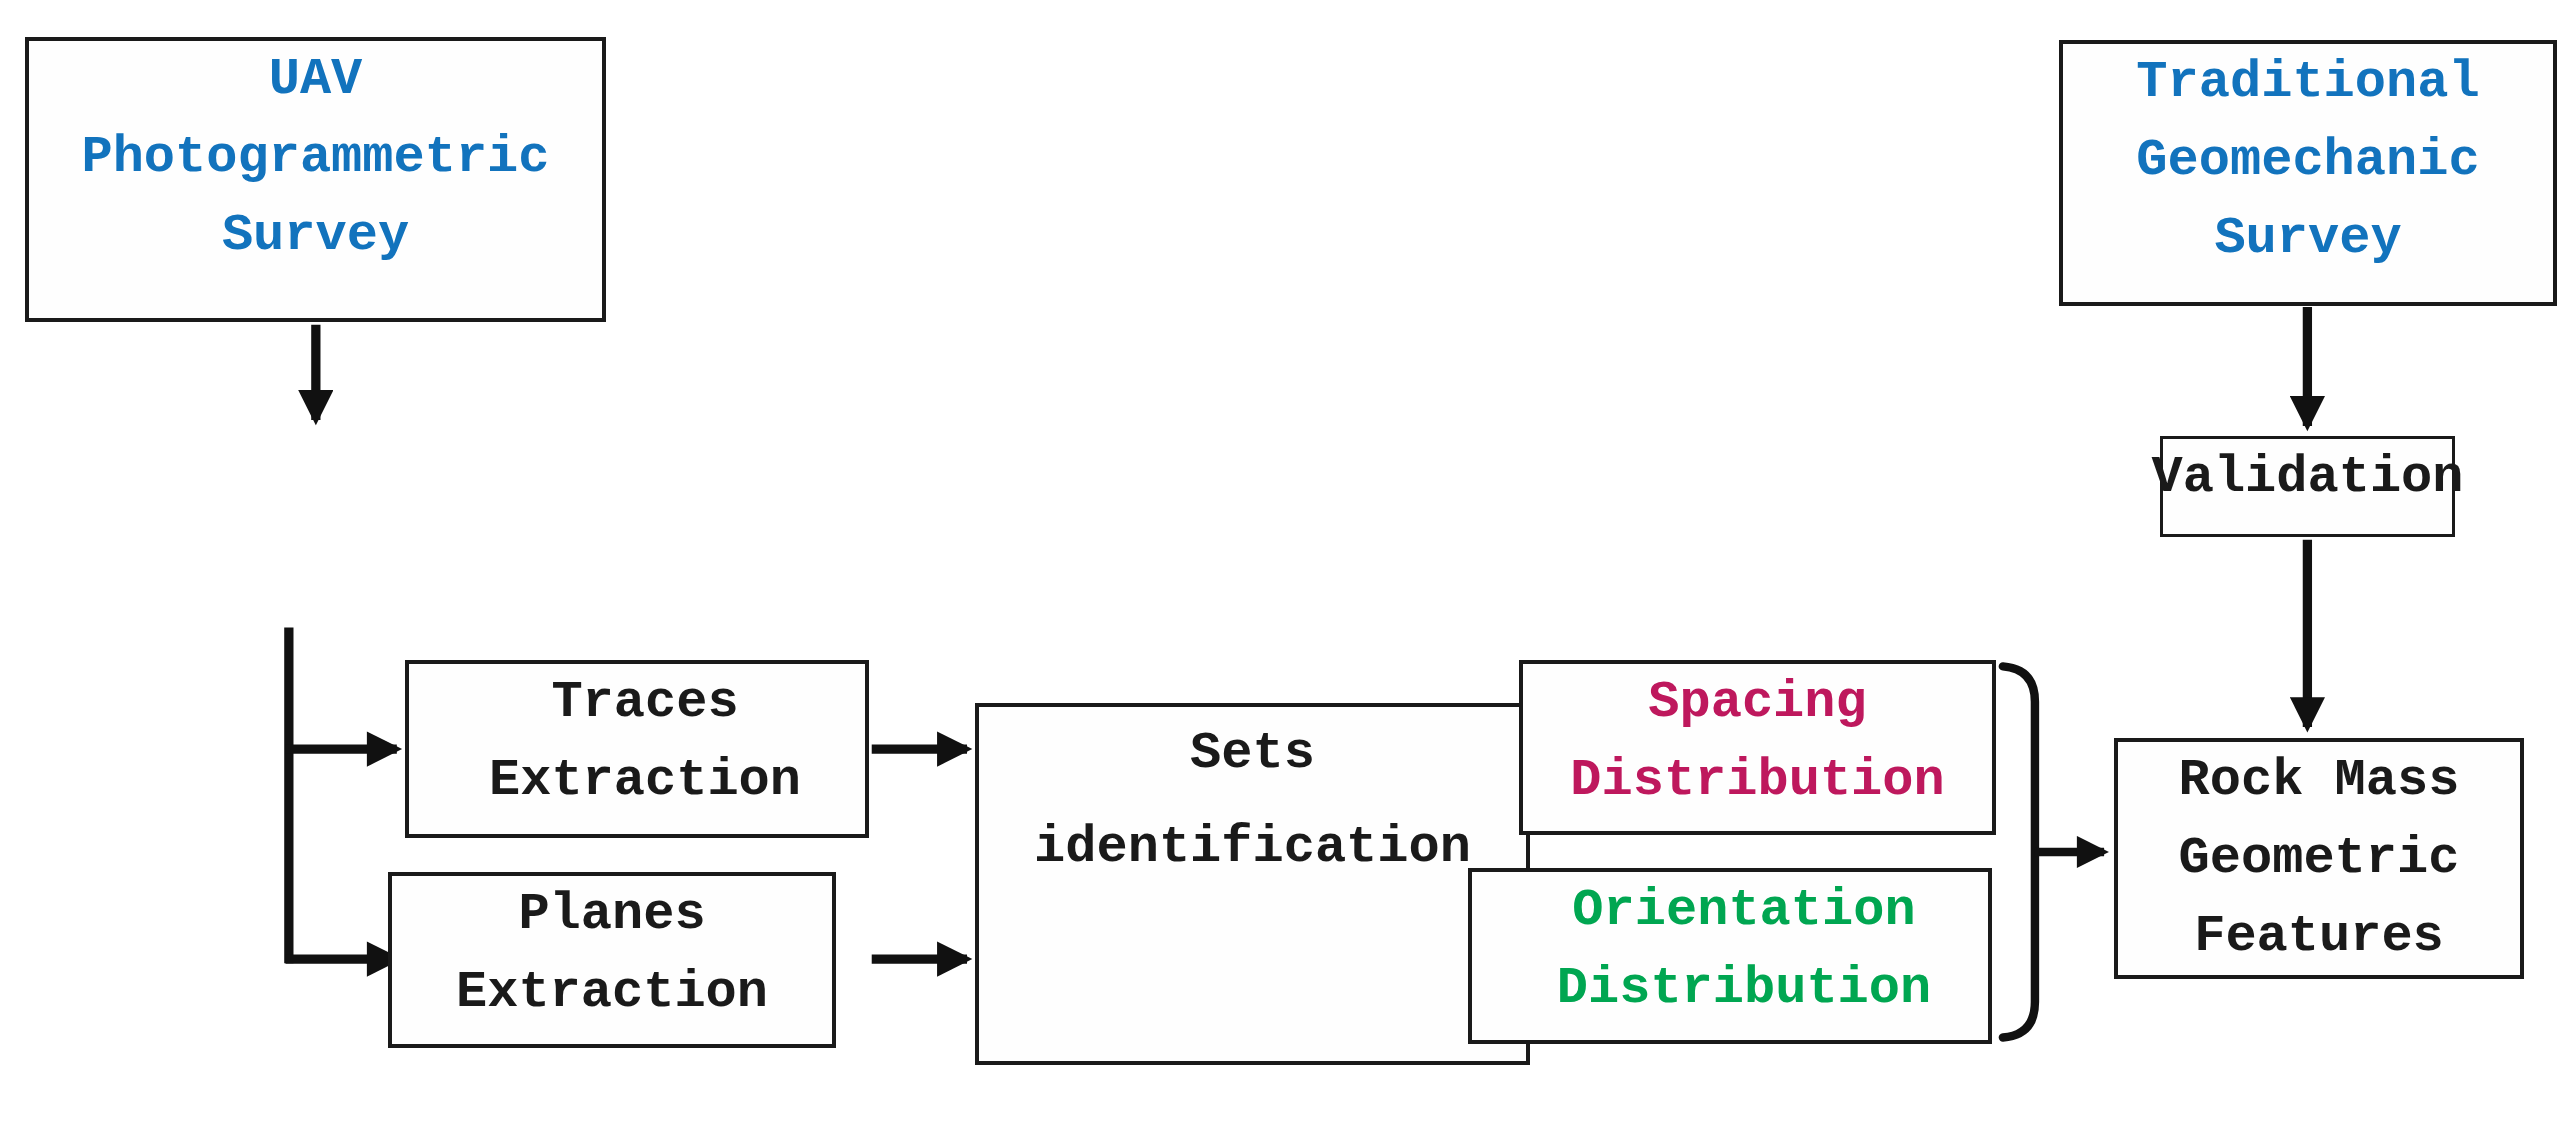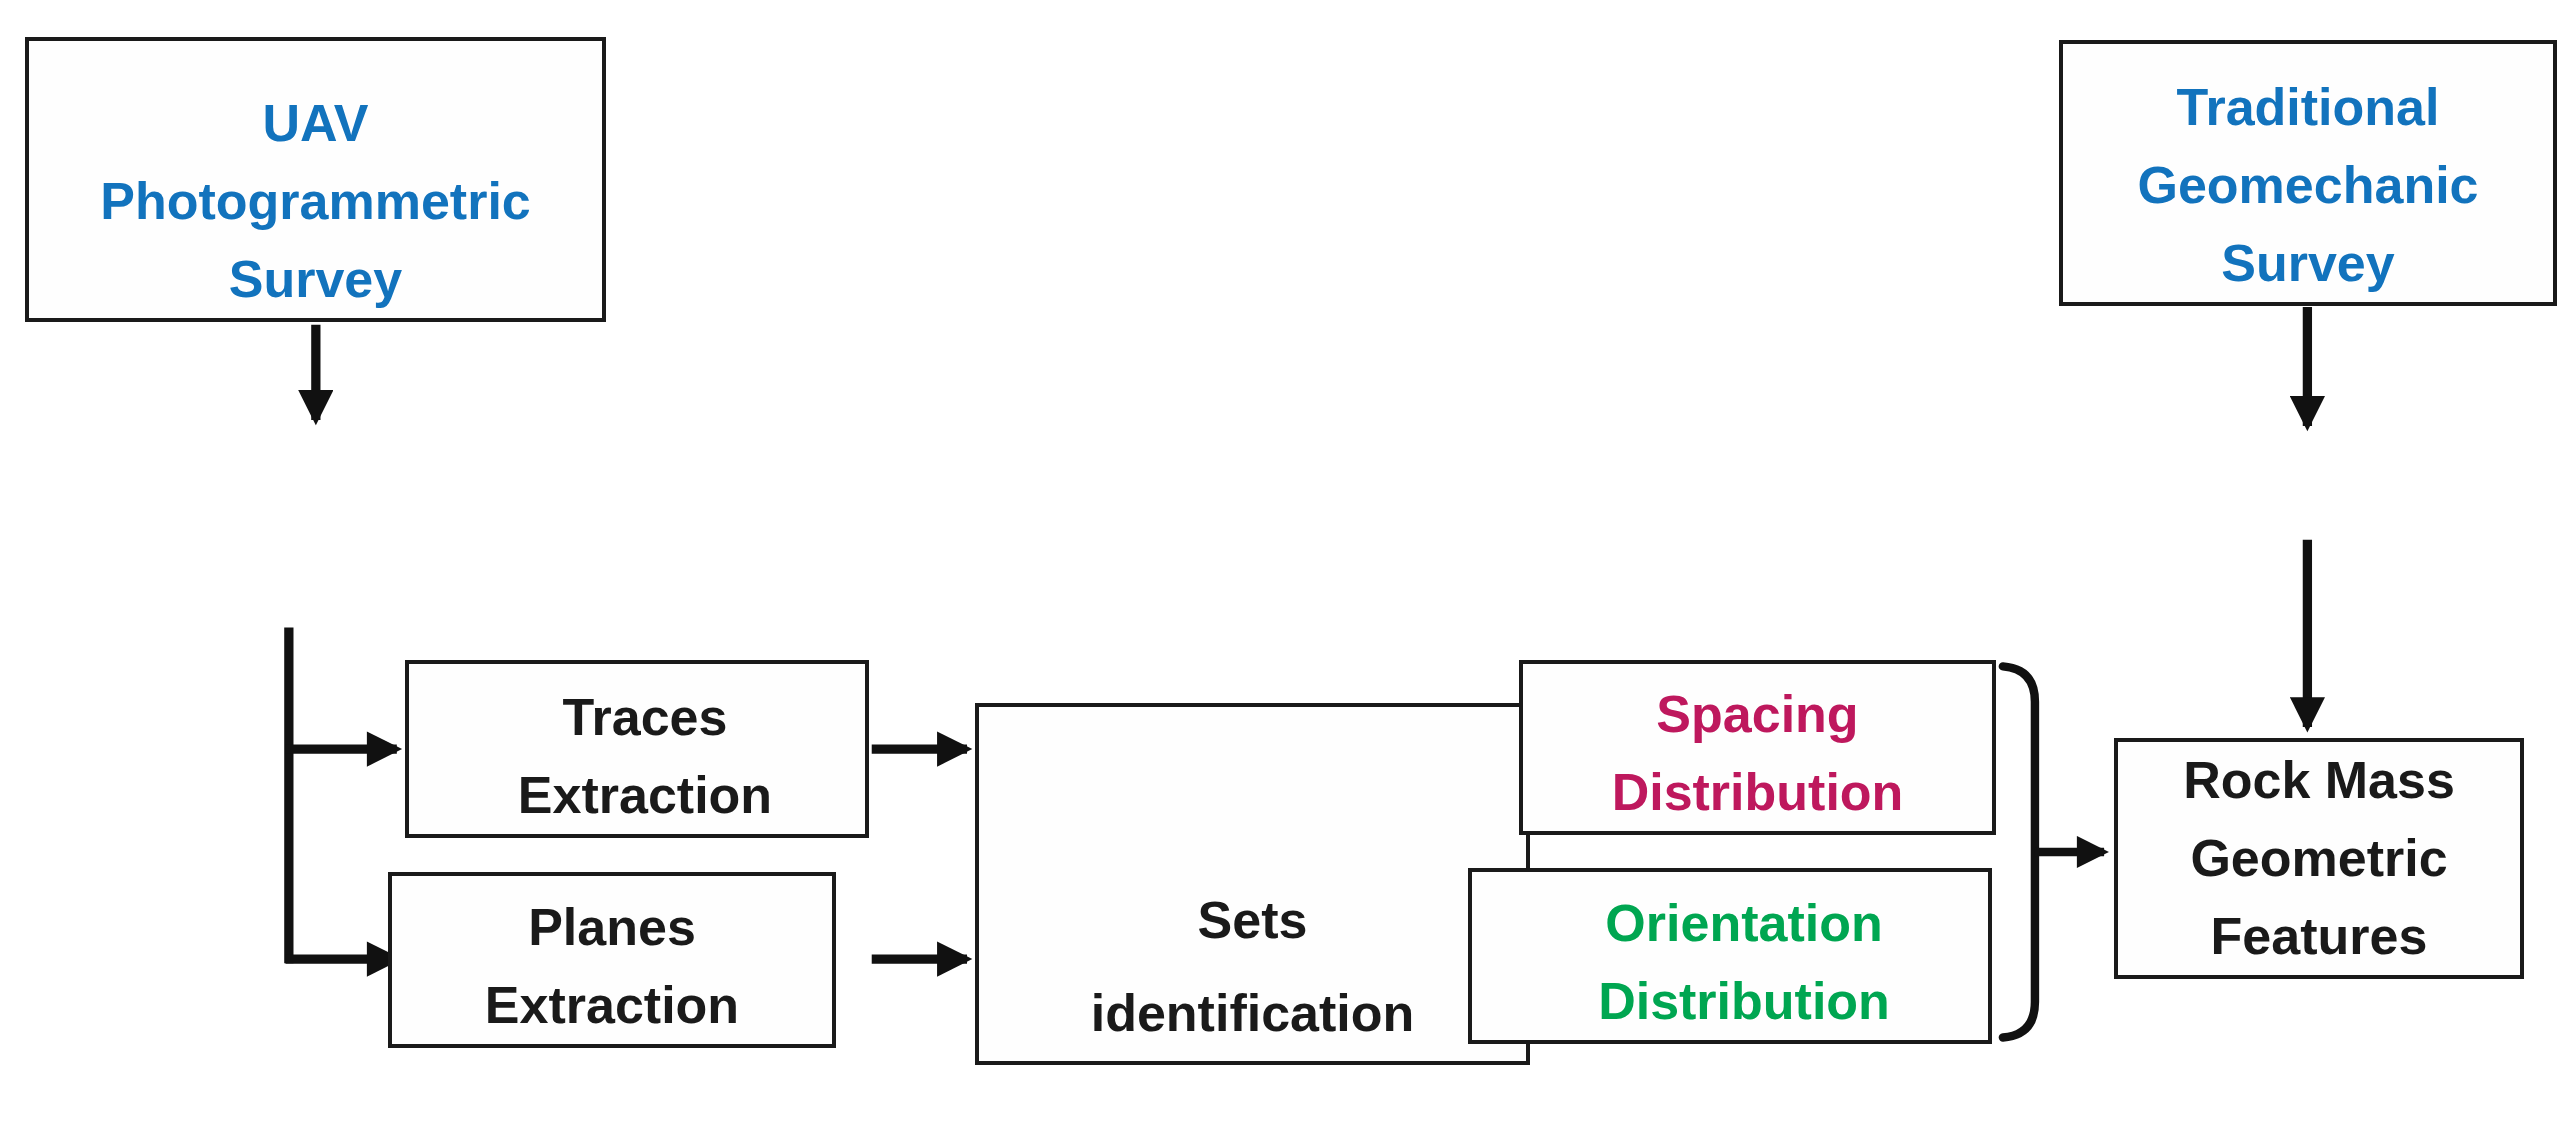--- a/index.html
+++ b/index.html
@@ -10,27 +10,28 @@
     background: #ffffff;
     font-family: "Liberation Sans", sans-serif;
     overflow: hidden;
   }
   .node {
     position: absolute;
     box-sizing: border-box;
     border: 4.2px solid #1a1a1a;
     background: #fefefe;
     display: flex;
-    align-items: flex-end;
+    align-items: flex-start;
     justify-content: center;
     text-align: center;
     font-weight: bold;
     font-size: 52px;
     line-height: 1.5;
     color: #1a1a1a;
+    font-family: Liberation Mono, monospace;
   }
   .node .lbl { white-space: pre-line; }
   
   .n-uav         { left: 25px;   top: 37px;   width: 581px; height: 285px; }
   .n-rockface    { left: 145px;  top: 428px;  width: 280px; height: 198px; }
   .n-traces      { left: 405px;  top: 660px;  width: 464px; height: 178px; padding-left: 16px; }
   .n-planes      { left: 388px;  top: 872px; width: 448px; height: 176px; }
   .n-sets        { left: 975px; top: 679px;  width: 555px; height: 362px; line-height: 1.8; margin-top: 24px; }
   .n-spacing     { left: 1519px; top: 660px;  width: 477px; height: 175px; }
   .n-orientation { left: 1468px; top: 868px; width: 524px; height: 176px; padding-left: 28px; }
@@ -107,20 +108,23 @@
     <span class="lbl">Orientation
 Distribution</span>
   </div>
 
   <div class="node n-traditional" style="color: rgb(18, 115, 189);">
     <span class="lbl">Traditional
 Geomechanic
 Survey</span>
   </div>
 
+  <div class="node n-validation" style="color: rgb(26, 26, 26);">
+    <span class="lbl">Validation</span>
+  </div>
 
   <div class="node n-rockmass" style="color: rgb(26, 26, 26);">
     <span class="lbl">Rock Mass
 Geometric
 Features</span>
   </div>
 
 </div>
 
 

